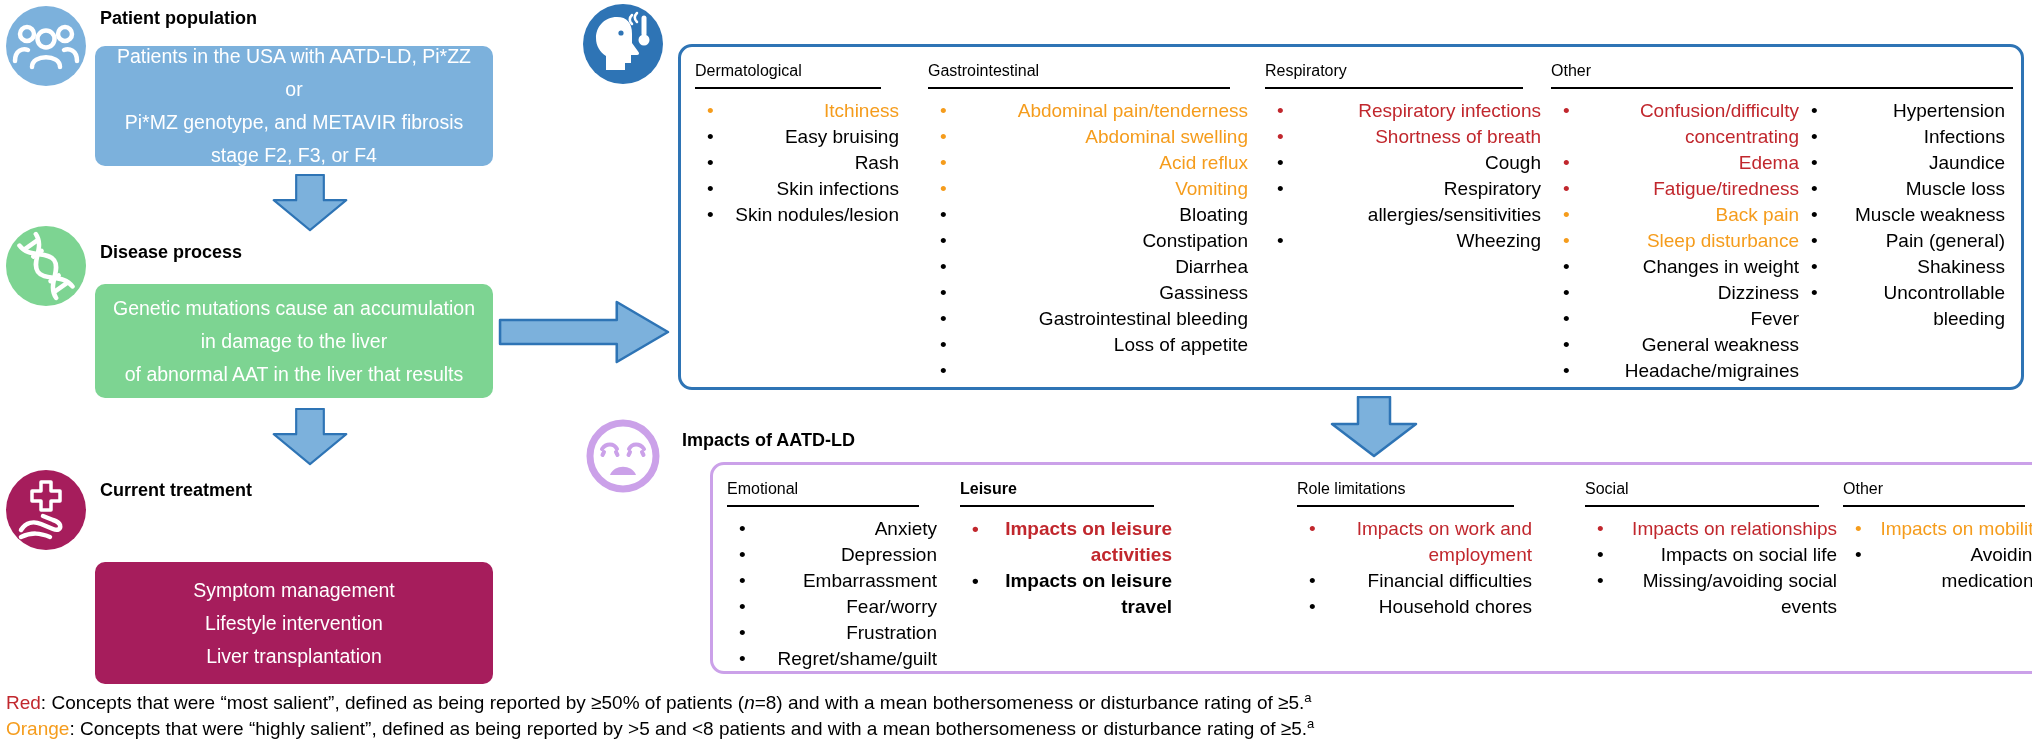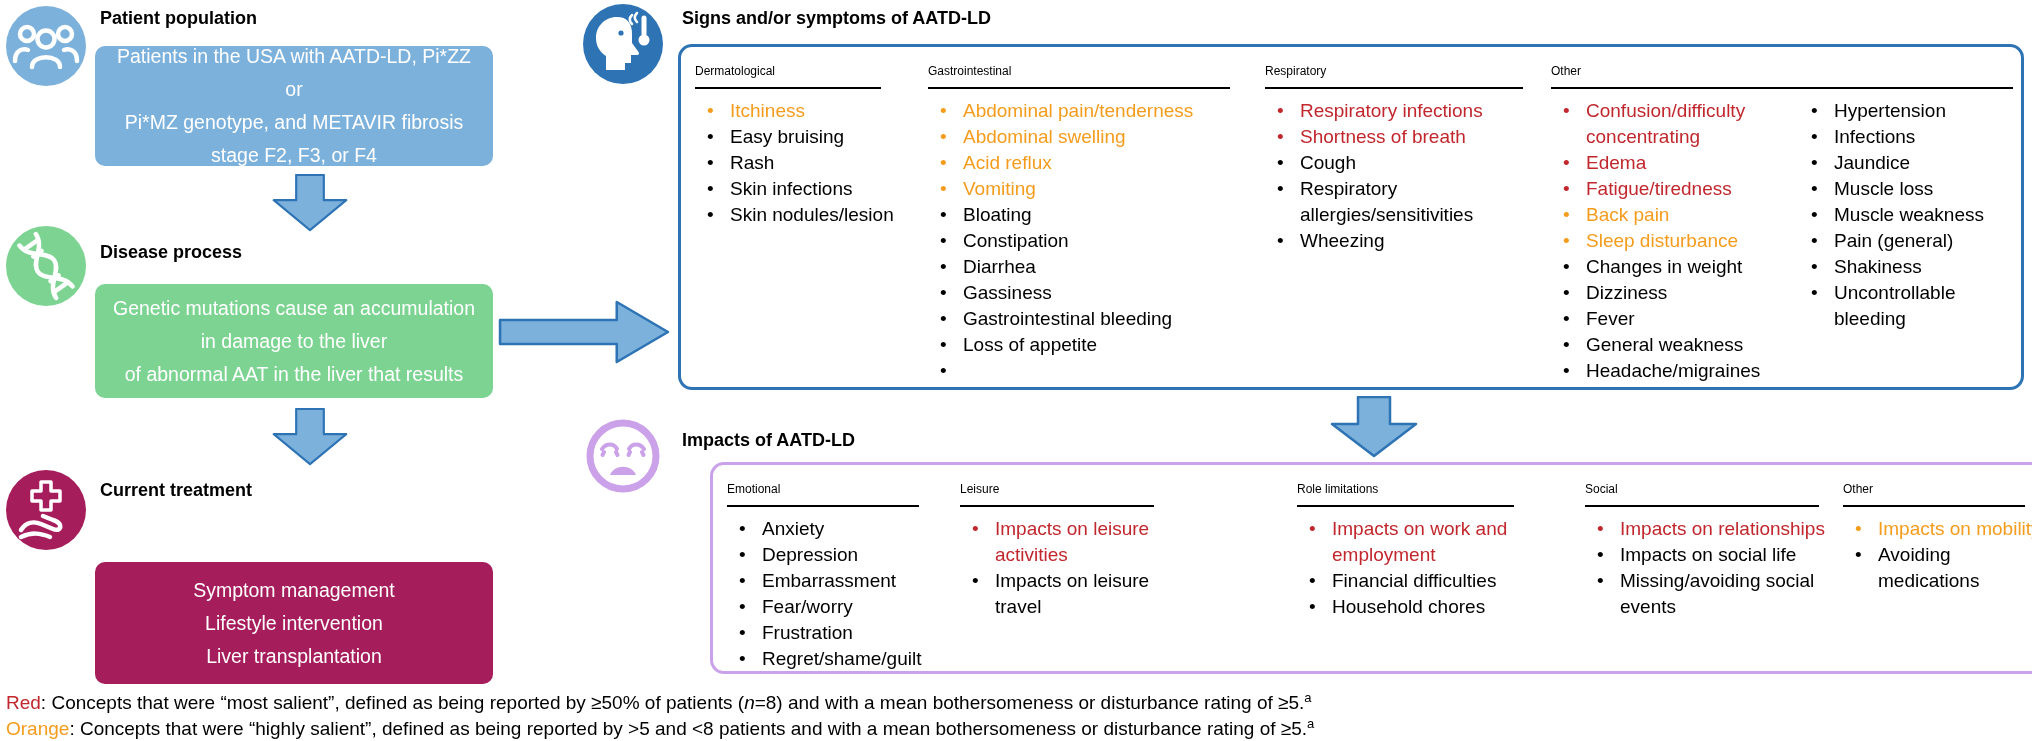--- a/index.html
+++ b/index.html
@@ -19,31 +19,31 @@
   .bg-blue{background:var(--blue);}
   .bg-green{background:var(--green);}
   .bg-magenta{background:var(--magenta);margin-top:46px;}
   .panel{
     position:absolute;box-sizing:border-box;border-radius:14px;background:#fff;
   }
   .panel.signs{border:3px solid var(--blue-dark);}
   .panel.impacts{border:3px solid var(--lilac);}
   .col{position:absolute;top:12px;}
   .col-header{
-    font-size:12px;line-height:24px;padding-bottom:4px;margin-bottom:9px;
+    font-size:16px;line-height:24px;padding-bottom:4px;margin-bottom:9px;
     border-bottom:2px solid #000;width:calc(100% - 18px);
   }
   .col-header.full{width:100%;}
   .two-col{display:flex;}
   .col-list{width:100%;}
   .li{display:flex;font-size:19px;line-height:26px;color:#000;}
   .li.red{color:var(--red);}
   .li.orange{color:var(--orange);}
   .bullet{flex:0 0 35px;box-sizing:border-box;padding-left:12px;}
-  .li-text{flex:1 1 auto;}
+  .li-text{flex:1 1 auto;text-align:right;}
   .footnote{position:absolute;left:6px;font-size:19px;line-height:23px;white-space:nowrap;text-align:right;}
   .footnote .c-red{color:var(--red);}
   .footnote .c-orange{color:var(--orange);}
   .footnote .it{font-style:italic;}
   .footnote sup{font-size:13px;}
   .arrow{position:absolute;}
   .arrow svg{display:block;}
 </style>
 </head>
 <body>
@@ -137,21 +137,20 @@
       <path d="M34 13 C21 13 13 23 13 34 C13 42 17 48 23 52 L23 66 L42 66 L42 59 L48 59 L48 51 L54 51 C56 51 56.5 49.5 55.5 48 L49 39 L49 30 C49 19 44 13 34 13 Z" fill="#fff"></path>
       <circle cx="38" cy="29" r="2.6" fill="var(--blue-dark)"></circle>
       <line x1="61" y1="14" x2="61" y2="30" stroke="#fff" stroke-width="5" stroke-linecap="round"></line>
       <circle cx="61" cy="36" r="5.5" fill="#fff"></circle>
       <g stroke="#fff" stroke-width="2.5" fill="none" stroke-linecap="round">
         <path d="M49 11 c-3 3 -3 6 0 9"></path>
         <path d="M54 9 c-3 3 -3 6 0 9"></path>
       </g>
     </svg>
   </div>
-  <div class="panel-title" style="left:682px;top:8px;">Signs and/or symptoms of AATD-LD</div>
 
   <div class="panel signs" style="left:678px;top:44px;width:1346px;height:346px;">
     <div class="col" style="left:14px;width:204px;">
       <div class="col-header">Dermatological</div>
       <div class="col-list">
           <div class="li orange">
             <span class="bullet">•</span>
             <span class="li-text">Itchiness</span>
           </div>
           <div class="li black">
@@ -373,21 +372,21 @@
           <div class="li black">
             <span class="bullet">•</span>
             <span class="li-text">Frustration</span>
           </div>
           <div class="li black">
             <span class="bullet">•</span>
             <span class="li-text">Regret/shame/guilt</span>
           </div>
         </div>
     </div>
-    <div class="col" style="left:247px;width:212px;">
+    <div class="col" style="left:247px;width:212px;font-weight:bold;">
       <div class="col-header">Leisure</div>
       <div class="col-list">
           <div class="li red">
             <span class="bullet">•</span>
             <span class="li-text">Impacts on leisure activities</span>
           </div>
           <div class="li black">
             <span class="bullet">•</span>
             <span class="li-text">Impacts on leisure travel</span>
           </div>

